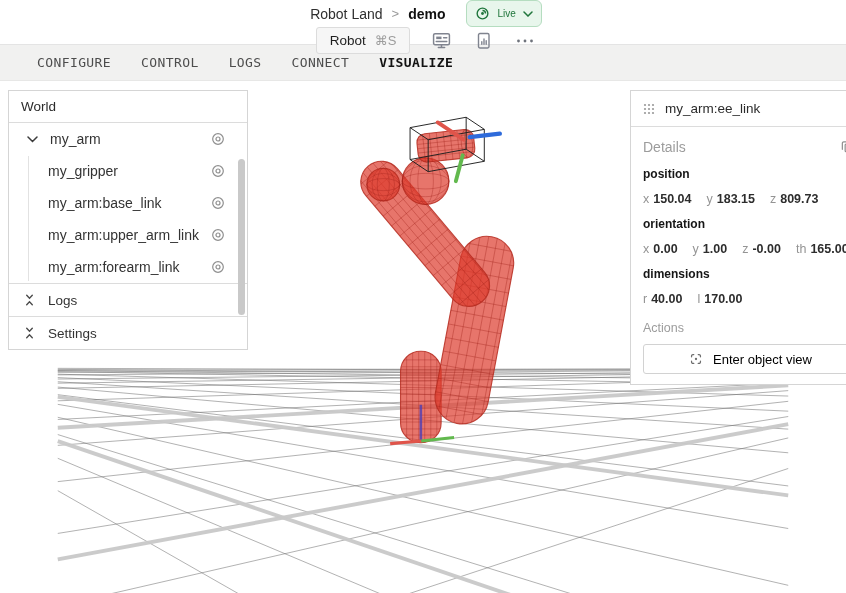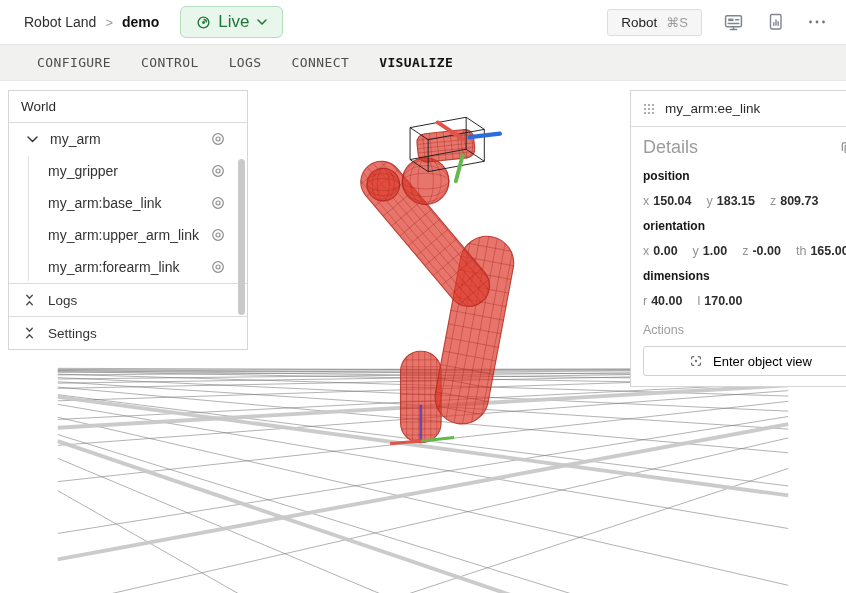--- a/index.html
+++ b/index.html
@@ -1,24 +1,24 @@
 <!DOCTYPE html>
 <html><head>
 <meta charset="utf-8">
 <style>
   html,body{margin:0;padding:0;}
   body{width:846px;height:593px;overflow:hidden;background:#fff;
        font-family:"Liberation Sans",sans-serif;-webkit-font-smoothing:antialiased;}
   .topbar{height:45px;box-sizing:border-box;display:flex;align-items:center;
-          justify-content:space-between;padding:0 18px 0 24px;border-bottom:1px solid #e4e4e4;background:#fff;}
+          justify-content:space-between;padding:0 18px 0 24px;border-bottom:1px solid #e4e4e4;background:#fff;flex-direction:column;}
   .crumbs{display:flex;align-items:center;gap:9px;font-size:14px;color:#2f2f2f;}
   .crumb-sep{color:#9a9a9a;font-size:13px;}
   .crumb-current{font-weight:700;color:#101010;}
   .live-pill{display:flex;align-items:center;gap:7px;background:#e8f6ec;border:1px solid #b5ddc0;
-             color:#20763c;border-radius:6px;padding:5px 15px;font-size:17px;margin-left:12px;cursor:pointer;}
+             color:#20763c;border-radius:6px;padding:5px 8px;font-size:10px;margin-left:12px;cursor:pointer;}
   .right-actions{display:flex;align-items:center;gap:20px;}
   .save-btn{display:flex;gap:9px;align-items:center;background:#f6f6f6;border:1px solid #dcdcdc;
             border-radius:3px;padding:5px 13px;font-size:13.5px;color:#1e1e1e;cursor:pointer;
             font-family:"Liberation Sans",sans-serif;}
   .save-kbd{color:#9c9c9c;font-size:13px;}
   .iconbtn{background:none;border:none;padding:2px;cursor:pointer;display:flex;align-items:center;}
   .tabs{height:36px;background:#f1f1f0;border-bottom:1px solid #e7e7e6;display:flex;align-items:center;
         gap:30px;padding-left:37px;font-family:"DejaVu Sans Mono","Liberation Mono",monospace;
         font-size:13px;letter-spacing:.4px;color:#4d4d4d;box-sizing:border-box;}
   .tab{cursor:pointer;}
@@ -40,21 +40,21 @@
   .trow{height:32px;display:flex;align-items:center;padding:0 22px 0 18px;font-size:14px;color:#333;cursor:pointer;}
   .trow .twist{width:14px;margin-right:9px;display:flex;}
   .trow.child{padding-left:39px;}
   .trow .lbl{flex:1;}
   .eyebtn{background:none;border:none;padding:0;margin-left:auto;display:flex;cursor:pointer;}
   .sect{height:32px;border-top:1px solid #dcdcdc;display:flex;align-items:center;gap:12px;
         padding:0 12px 0 14px;font-size:13.5px;color:#333;cursor:pointer;}
   .scroll-thumb{position:absolute;right:2px;top:36px;width:7px;height:156px;background:#c9c9c9;border-radius:4px;}
   .dbody{padding:2px 12px 10px 12px;}
   .details-row{display:flex;justify-content:space-between;align-items:center;margin-top:8px;}
-  .muted{color:#9c9c9c;font-size:18px;}
+  .muted{color:#9c9c9c;font-size:14px;}
   .group{margin-top:11px;}
   .glabel{font-weight:700;font-size:12px;color:#161616;}
   .gvals{display:flex;gap:15px;margin-top:11px;font-size:12.5px;}
   .kv .k{color:#949494;margin-right:4px;}
   .kv .v{color:#2d2d2d;font-weight:700;}
   .actions-label{margin-top:15px;color:#9c9c9c;font-size:12.5px;}
   .action-btn{margin-top:9px;width:100%;height:30px;display:flex;align-items:center;justify-content:center;
               gap:9px;background:#fff;border:1px solid #d2d2d2;border-radius:3px;font-size:13px;color:#000000;
               cursor:pointer;font-family:"Liberation Sans",sans-serif;}
   .icon{display:inline-flex;}

